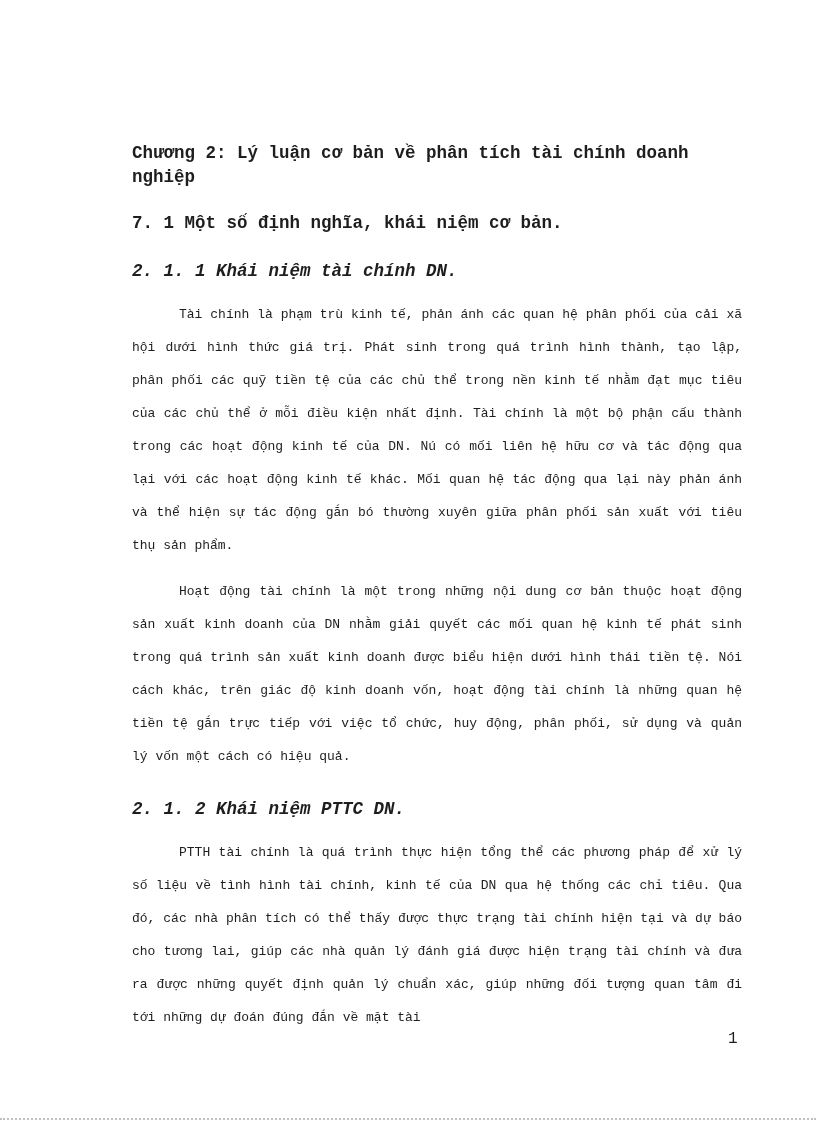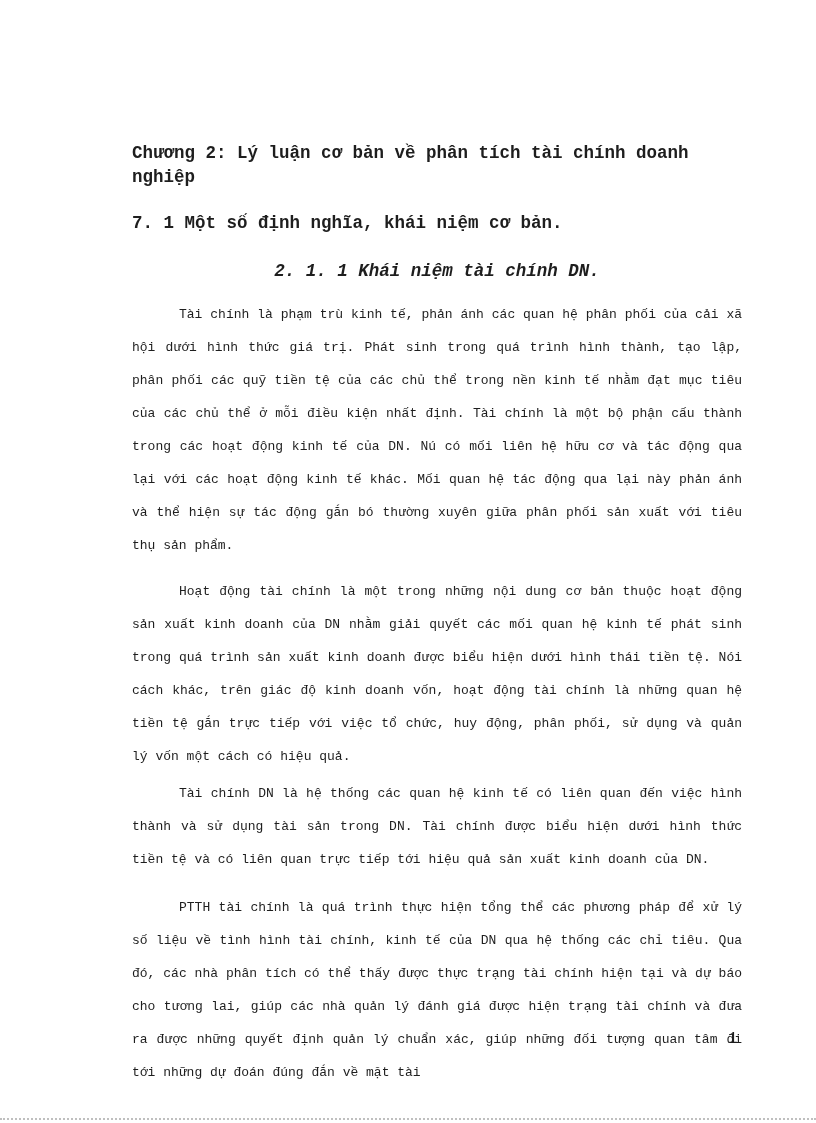--- a/index.html
+++ b/index.html
@@ -33,21 +33,20 @@
     font-weight: bold;
     line-height: 24px;
     margin: 22px 0 0 0;
   }
   .subsection-heading {
     font-size: 17.5px;
     font-weight: bold;
     font-style: italic;
     line-height: 24px;
     margin: 24px 0 0 0;
-    text-align: center;
   }
   .body-paragraph {
     font-size: 13px;
     line-height: 33px;
     text-align: justify;
     text-indent: 47px;
     margin: 13px 0 0 0;
   }
   .body-paragraph.first-after-heading {
     margin-top: 15px;
@@ -80,22 +79,22 @@
     <h1 class="chapter-heading">Chương 2: Lý luận cơ bản về phân tích tài chính doanh nghiệp</h1>
 
     <h2 class="section-heading">7. 1 Một số định nghĩa, khái niệm cơ bản.</h2>
 
     <h3 class="subsection-heading">2. 1. 1 Khái niệm tài chính DN.</h3>
 
     <p class="body-paragraph first-after-heading">Tài chính là phạm trù kinh tế, phản ánh các quan hệ phân phối của cải xã hội dưới hình thức giá trị. Phát sinh trong quá trình hình thành, tạo lập, phân phối các quỹ tiền tệ của các chủ thể trong nền kinh tế nhằm đạt mục tiêu của các chủ thể ở mỗi điều kiện nhất định. Tài chính là một bộ phận cấu thành trong các hoạt động kinh tế của DN. Nú có mối liên hệ hữu cơ và tác động qua lại với các hoạt động kinh tế khác. Mối quan hệ tác động qua lại này phản ánh và thể hiện sự tác động gắn bó thường xuyên giữa phân phối sản xuất với tiêu thụ sản phẩm.</p>
 
     <p class="body-paragraph">Hoạt động tài chính là một trong những nội dung cơ bản thuộc hoạt động sản xuất kinh doanh của DN nhằm giải quyết các mối quan hệ kinh tế phát sinh trong quá trình sản xuất kinh doanh được biểu hiện dưới hình thái tiền tệ. Nói cách khác, trên giác độ kinh doanh vốn, hoạt động tài chính là những quan hệ tiền tệ gắn trực tiếp với việc tổ chức, huy động, phân phối, sử dụng và quản lý vốn một cách có hiệu quả.</p>
 
-    <p class="body-paragraph tight">Tài chính DN là hệ thống các quan hệ kinh tế có liên quan đến việc hình thành và sử dụng tài sản trong DN. Tài chính được biểu hiện dưới hình thức tiền tệ và có liên quan trực tiếp tới hiệu quả sản xuất kinh doanh của DN.</p>
 
+    <h3 class="subsection-heading">2. 1. 2 Khái niệm PTTC DN.</h3>
 
     <p class="body-paragraph first-after-heading">PTTH tài chính là quá trình thực hiện tổng thể các phương pháp để xử lý số liệu về tình hình tài chính, kinh tế của DN qua hệ thống các chỉ tiêu. Qua đó, các nhà phân tích có thể thấy được thực trạng tài chính hiện tại và dự báo cho tương lai, giúp các nhà quản lý đánh giá được hiện trạng tài chính và đưa ra được những quyết định quản lý chuẩn xác, giúp những đối tượng quan tâm đi tới những dự đoán đúng đắn về mặt tài</p>
 
   </div>
 
   <div class="page-number">1</div>
 
   <div class="page-bottom-edge"></div>
 </div>
 

